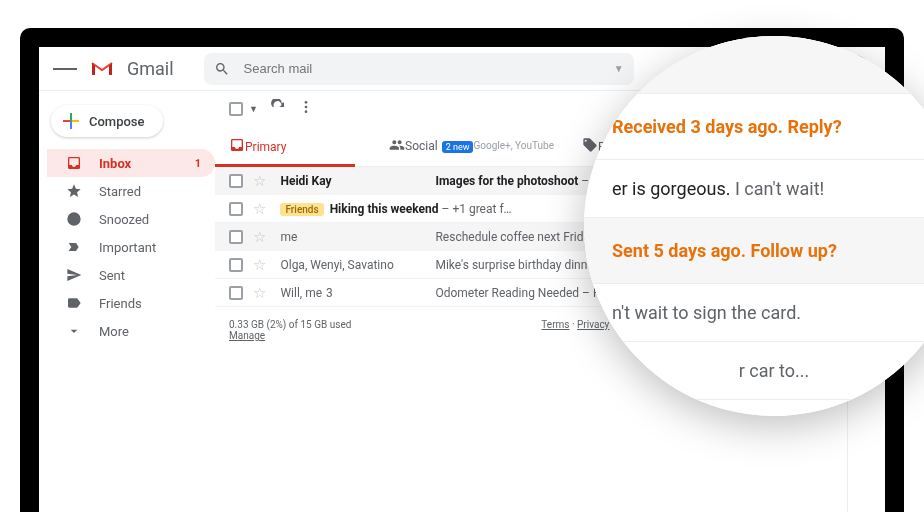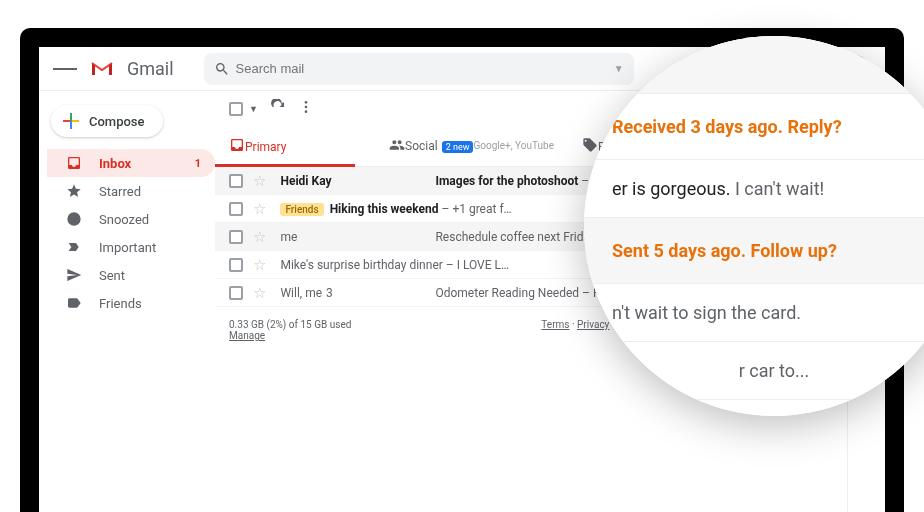--- a/index.html
+++ b/index.html
@@ -10,21 +10,21 @@
   .frame { position: absolute; top: 28px; left: 20px; width: 884px; height: 484px; background: #000; border-radius: 10px 10px 0 0; overflow: hidden; }
   .screen { position: absolute; top: 19px; left: 19px; right: 19px; bottom: 0; background: #fff; }
 
   
   .hdr { display: flex; align-items: center; height: 44px; border-bottom: 1px solid #eceff1; }
   .menu-btn { margin-left: 14px; color: #5f6368; cursor: pointer; display:flex; align-items:center; justify-content:center; width:24px; }
   .glyph-menu span { display:block; width:18px; height:2px; background:#5f6368; margin:2px 0; }
   .logo { display:flex; align-items:center; margin-left: 14px; gap:14px; }
   .logo-text { font-size: 18px; color:#5f6368; font-weight:400; }
   .search { margin-left: 30px; background:#f1f3f4; border-radius: 8px; height: 32px; flex: 0 0 430px; display:flex; align-items:center; padding: 0 10px; color:#5f6368; }
-  .search input { border:none; background:transparent; outline:none; font-size:13px; flex:1; margin-left:6px; color:#5f6368; }
+  .search input { border:none; background:transparent; outline:none; font-size:13px; flex:1; margin-left:14px; color:#5f6368; }
   .search .caret { margin-left:auto; font-size:10px; color:#9aa0a6; }
   .hdr-spacer { flex:1; }
   .hdr-right { display:flex; align-items:center; gap:14px; margin-right: 16px; color:#5f6368; }
   .dot-grid { display:grid; grid-template-columns: repeat(3,4px); grid-template-rows: repeat(3,4px); gap:2px; }
   .dot-grid div { background:#5f6368; width:4px;height:4px;border-radius:1px; }
   .grey-circle { width:22px;height:22px;border-radius:50%; background:#bdc1c6; position:relative; }
   .grey-circle:after{ content:""; position:absolute; top:4px; left:6px; width:10px;height:10px; border-radius:50%; background:#fff; }
   .avatar { width:28px;height:28px;border-radius:50%; background:#e8c9a8; position:relative; overflow:hidden; }
   .avatar:before{content:"";position:absolute;top:3px;left:7px;width:14px;height:14px;border-radius:50%;background:#6b4423;}
   .avatar:after{content:"";position:absolute;top:16px;left:2px;width:24px;height:20px;border-radius:50%;background:#6b4423;}
@@ -189,20 +189,28 @@
             <span>Sent</span>
           </li>
           <li>
             <span class="icon">
                 <svg width="16" height="16" viewBox="0 0 24 24">
                   <path d="M17.63 5.84A2 2 0 0016 5H5a2 2 0 00-2 2v10a2 2 0 002 2h11a2 2 0 001.63-.84L22 12z"></path>
                 </svg>
               </span>
             <span>Friends</span>
           </li>
+          <li>
+            <span class="icon">
+                <svg width="16" height="16" viewBox="0 0 24 24">
+                  <path d="M7 10l5 5 5-5z"></path>
+                </svg>
+              </span>
+            <span>More</span>
+          </li>
         </ul>
       </div>
 
       <div class="main">
         <div class="toolbar">
           <div class="cbx"></div>
           <span class="tb-caret">▼</span>
           <span class="refresh"><svg width="16" height="16" viewBox="0 0 24 24" fill="#5f6368">
                 <path d="M17.65 6.35A8 8 0 104 12h2a6 6 0 1111.3-2.7L14 12h7V5z"></path>
               </svg></span>
@@ -251,20 +259,21 @@
             </div>
             <div class="row shade">
               <div class="cbx"></div>
               <span class="star">☆</span>
               <span class="from read">me</span>
               <span class="subj read"><span class="s">Reschedule coffee next Friday?</span><span class="p"> – Hi Mar…</span></span>
             </div>
             <div class="row">
               <div class="cbx"></div>
               <span class="star">☆</span>
+              <span class="from read">Olga, Wenyi, Savatino</span>
               <span class="subj read"><span class="s">Mike's surprise birthday dinner</span><span class="p"> – I LOVE L…</span></span>
             </div>
             <div class="row">
               <div class="cbx"></div>
               <span class="star">☆</span>
               <span class="from read">Will, me<span class="cnt">3</span></span>
               <span class="subj read"><span class="s">Odometer Reading Needed</span><span class="p"> – Hi, We need th…</span></span>
             </div>
           </div>
 

